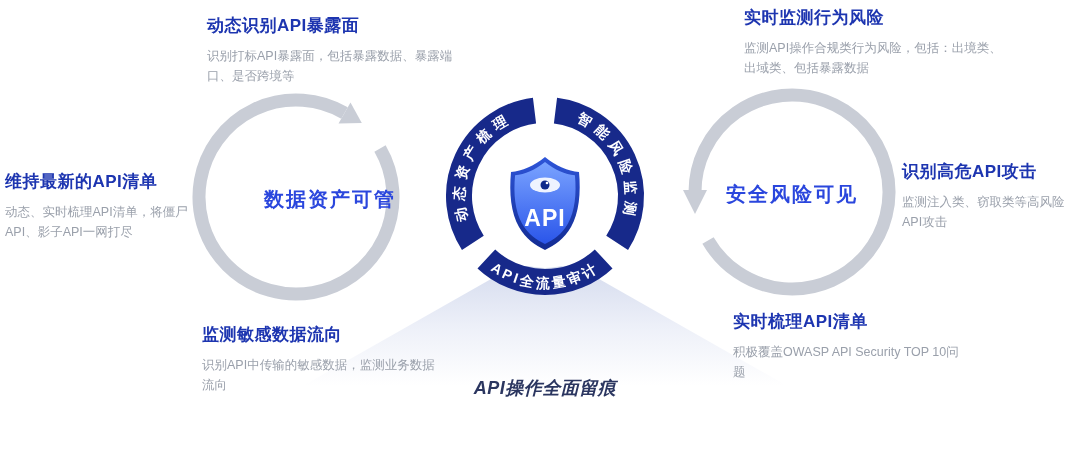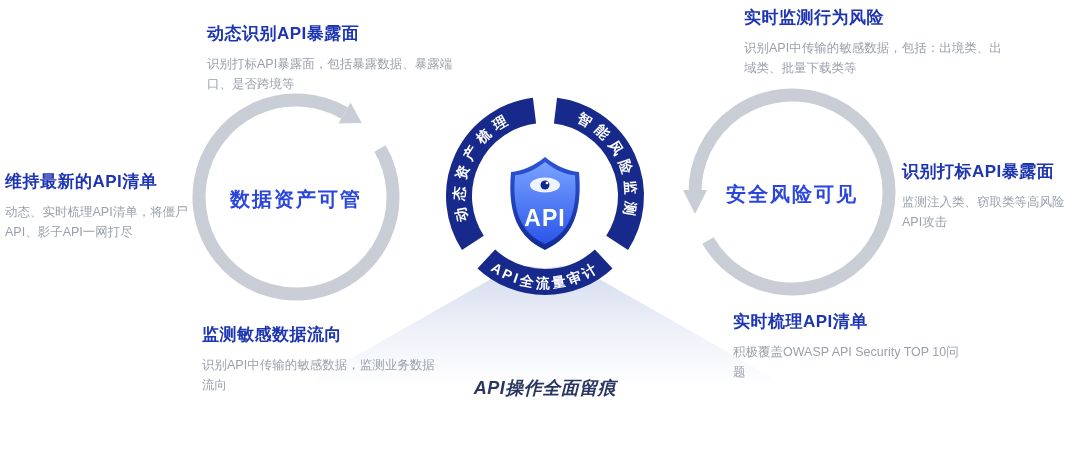--- a/index.html
+++ b/index.html
@@ -108,45 +108,45 @@
                C 81 132, 79 112, 81 91 C 92 90, 104 85, 115 76 Z"></path>
       <g>
         <ellipse cx="115" cy="104" rx="15" ry="7.5" fill="#eef3ff"></ellipse>
         <circle cx="115" cy="104" r="4.5" fill="#0e2a8c"></circle>
         <circle cx="117" cy="102" r="1.3" fill="#ffffff"></circle>
       </g>
       <text class="shield-api" x="115" y="145" text-anchor="middle">API</text>
     </g>
   </svg>
 
-  <div class="cycle-label" style="left:196px; top:186px; width:200px;">数据资产可管</div>
+  <div class="cycle-label" style="left:196px; top:186px; width:200px;text-align:right;">数据资产可管</div>
   <div class="cycle-label" style="left:692px; top:181px; width:200px;">安全风险可见</div>
 
-  <div class="section" style="left:207px; top:22px; width:255px;">
+  <div class="section" style="left:207px; top:14px; width:255px;">
     <div class="section-title">动态识别API暴露面</div>
     <div class="section-body">识别打标API暴露面，包括暴露数据、暴露端口、是否跨境等</div>
   </div>
 
   <div class="section" style="left:5px; top:170px; width:190px;">
     <div class="section-title">维持最新的API清单</div>
     <div class="section-body">动态、实时梳理API清单，将僵尸API、影子API一网打尽</div>
   </div>
 
   <div class="section" style="left:202px; top:323px; width:235px;">
     <div class="section-title">监测敏感数据流向</div>
     <div class="section-body">识别API中传输的敏感数据，监测业务数据流向</div>
   </div>
 
   <div class="section" style="left:744px; top:6px; width:270px;">
     <div class="section-title">实时监测行为风险</div>
-    <div class="section-body">识别API中传输的敏感数据，包括：出境类、出域类、批量下载类等</div>
+    <div class="section-body">监测API操作合规类行为风险，包括：出境类、出域类、包括暴露数据</div>
   </div>
 
   <div class="section" style="left:902px; top:160px; width:170px;">
-    <div class="section-title">识别打标API暴露面</div>
+    <div class="section-title">识别高危API攻击</div>
     <div class="section-body">监测注入类、窃取类等高风险API攻击</div>
   </div>
 
   <div class="section" style="left:733px; top:310px; width:235px;">
     <div class="section-title">实时梳理API清单</div>
     <div class="section-body">积极覆盖OWASP API Security TOP 10问题</div>
   </div>
 
   <div class="section center-text" style="left:395px; top:376px; width:300px;font-style:italic;">
     <div class="section-title">API操作全面留痕</div>

